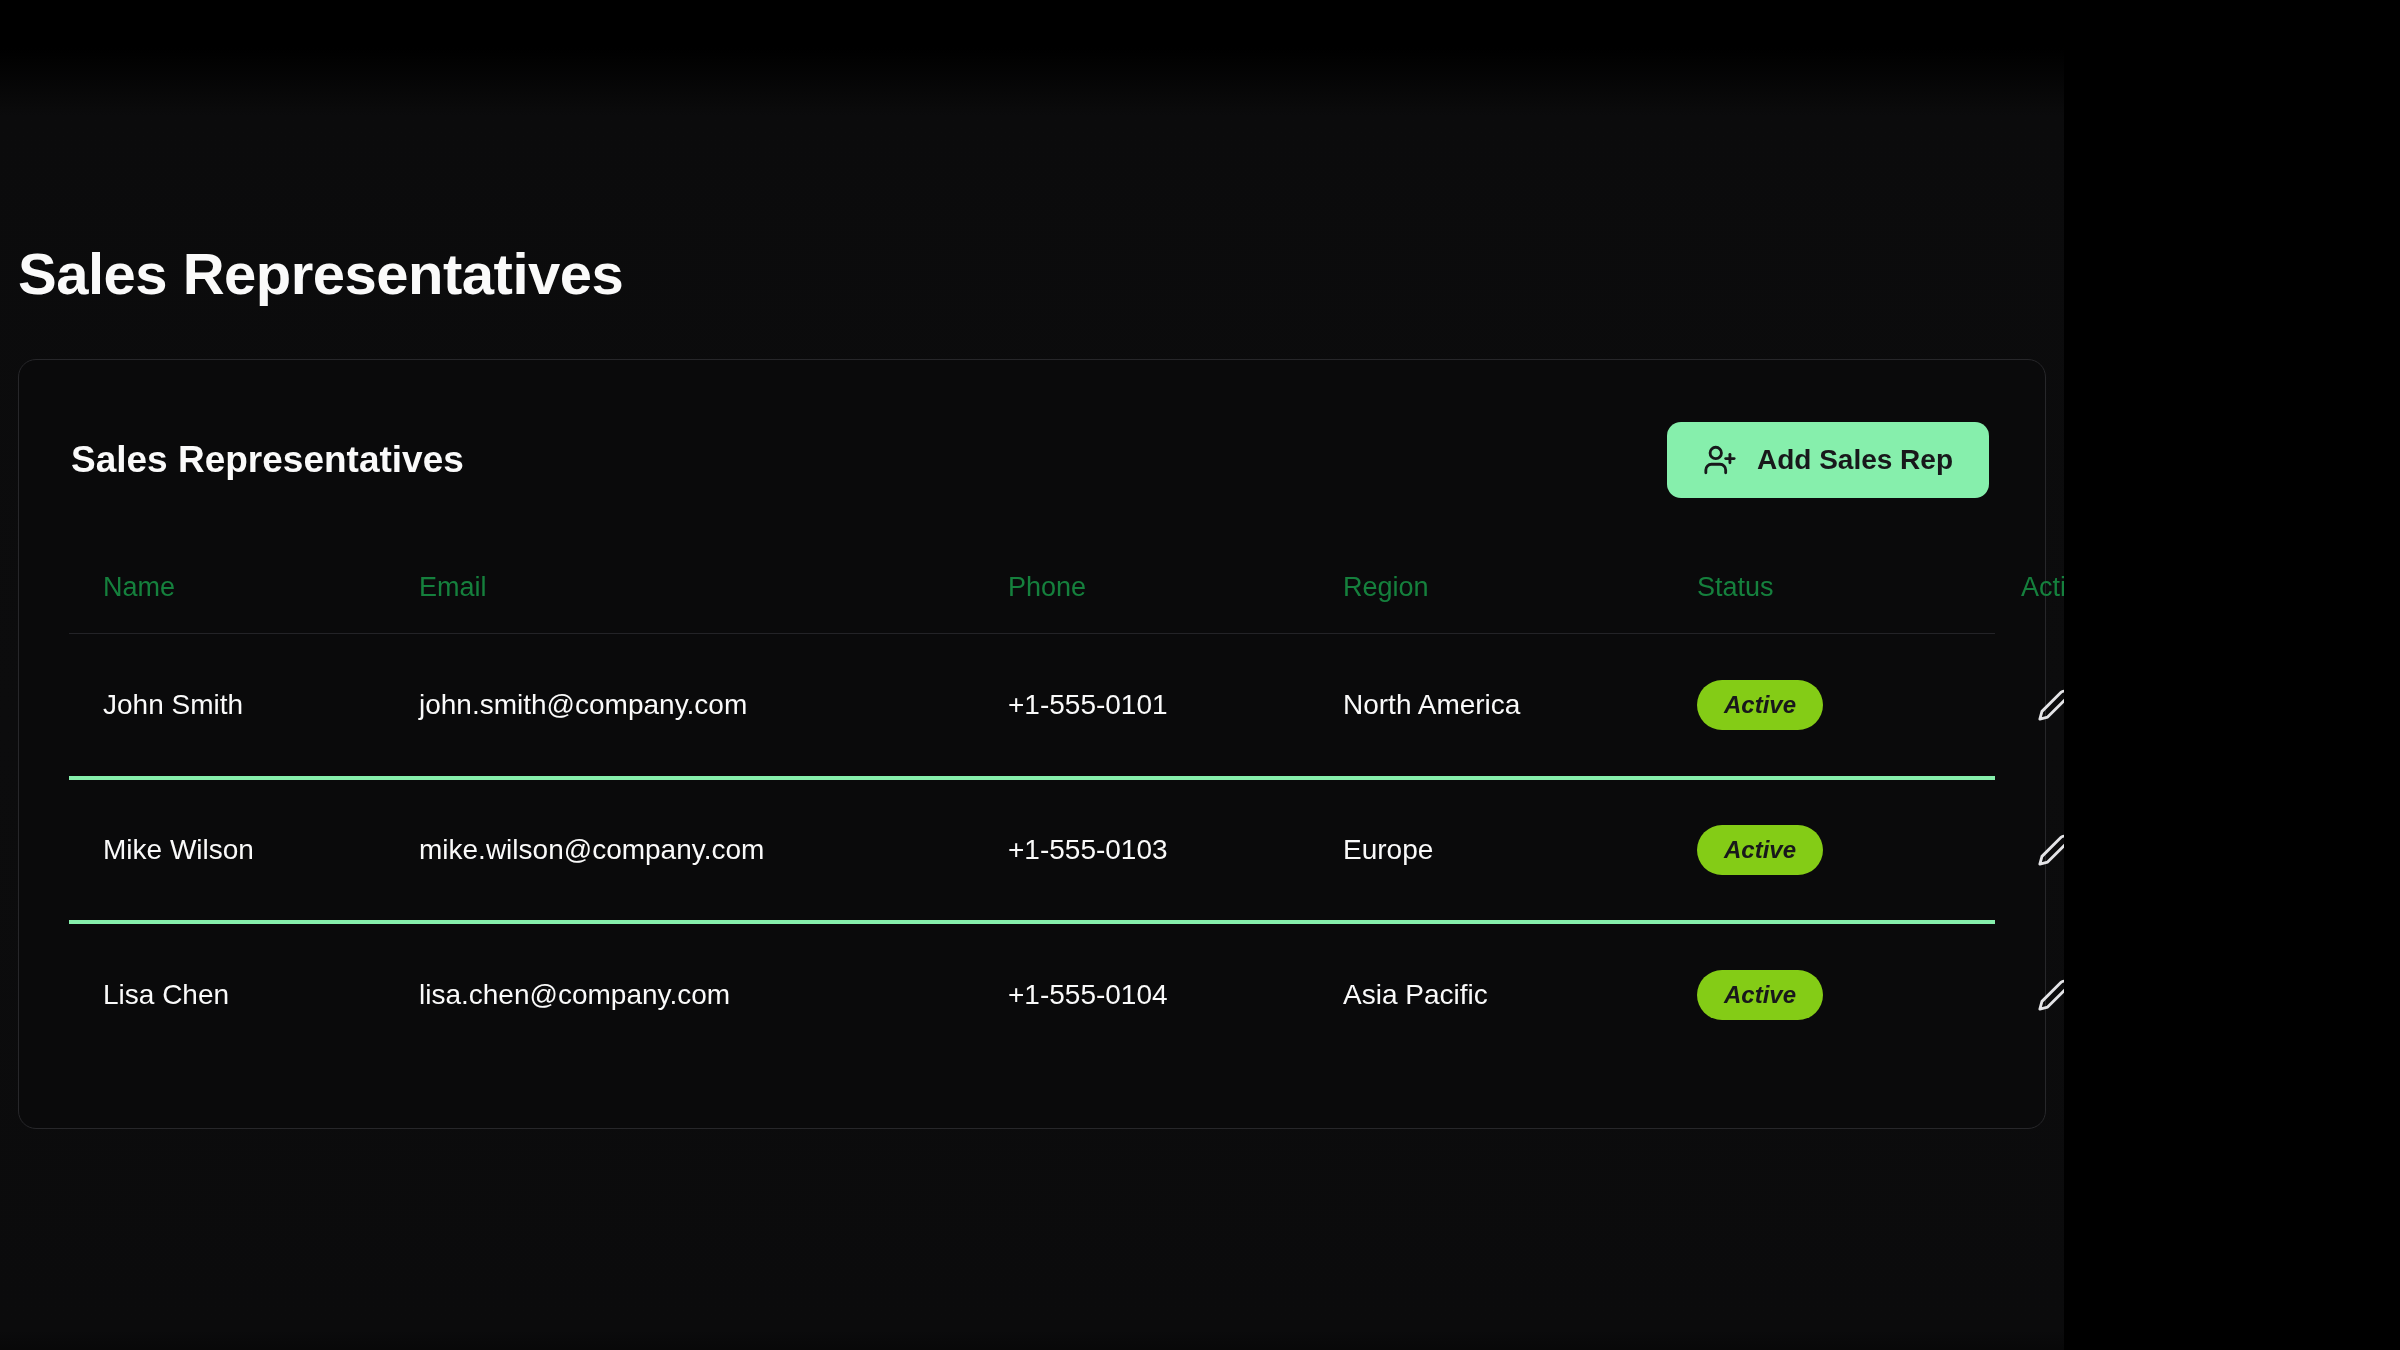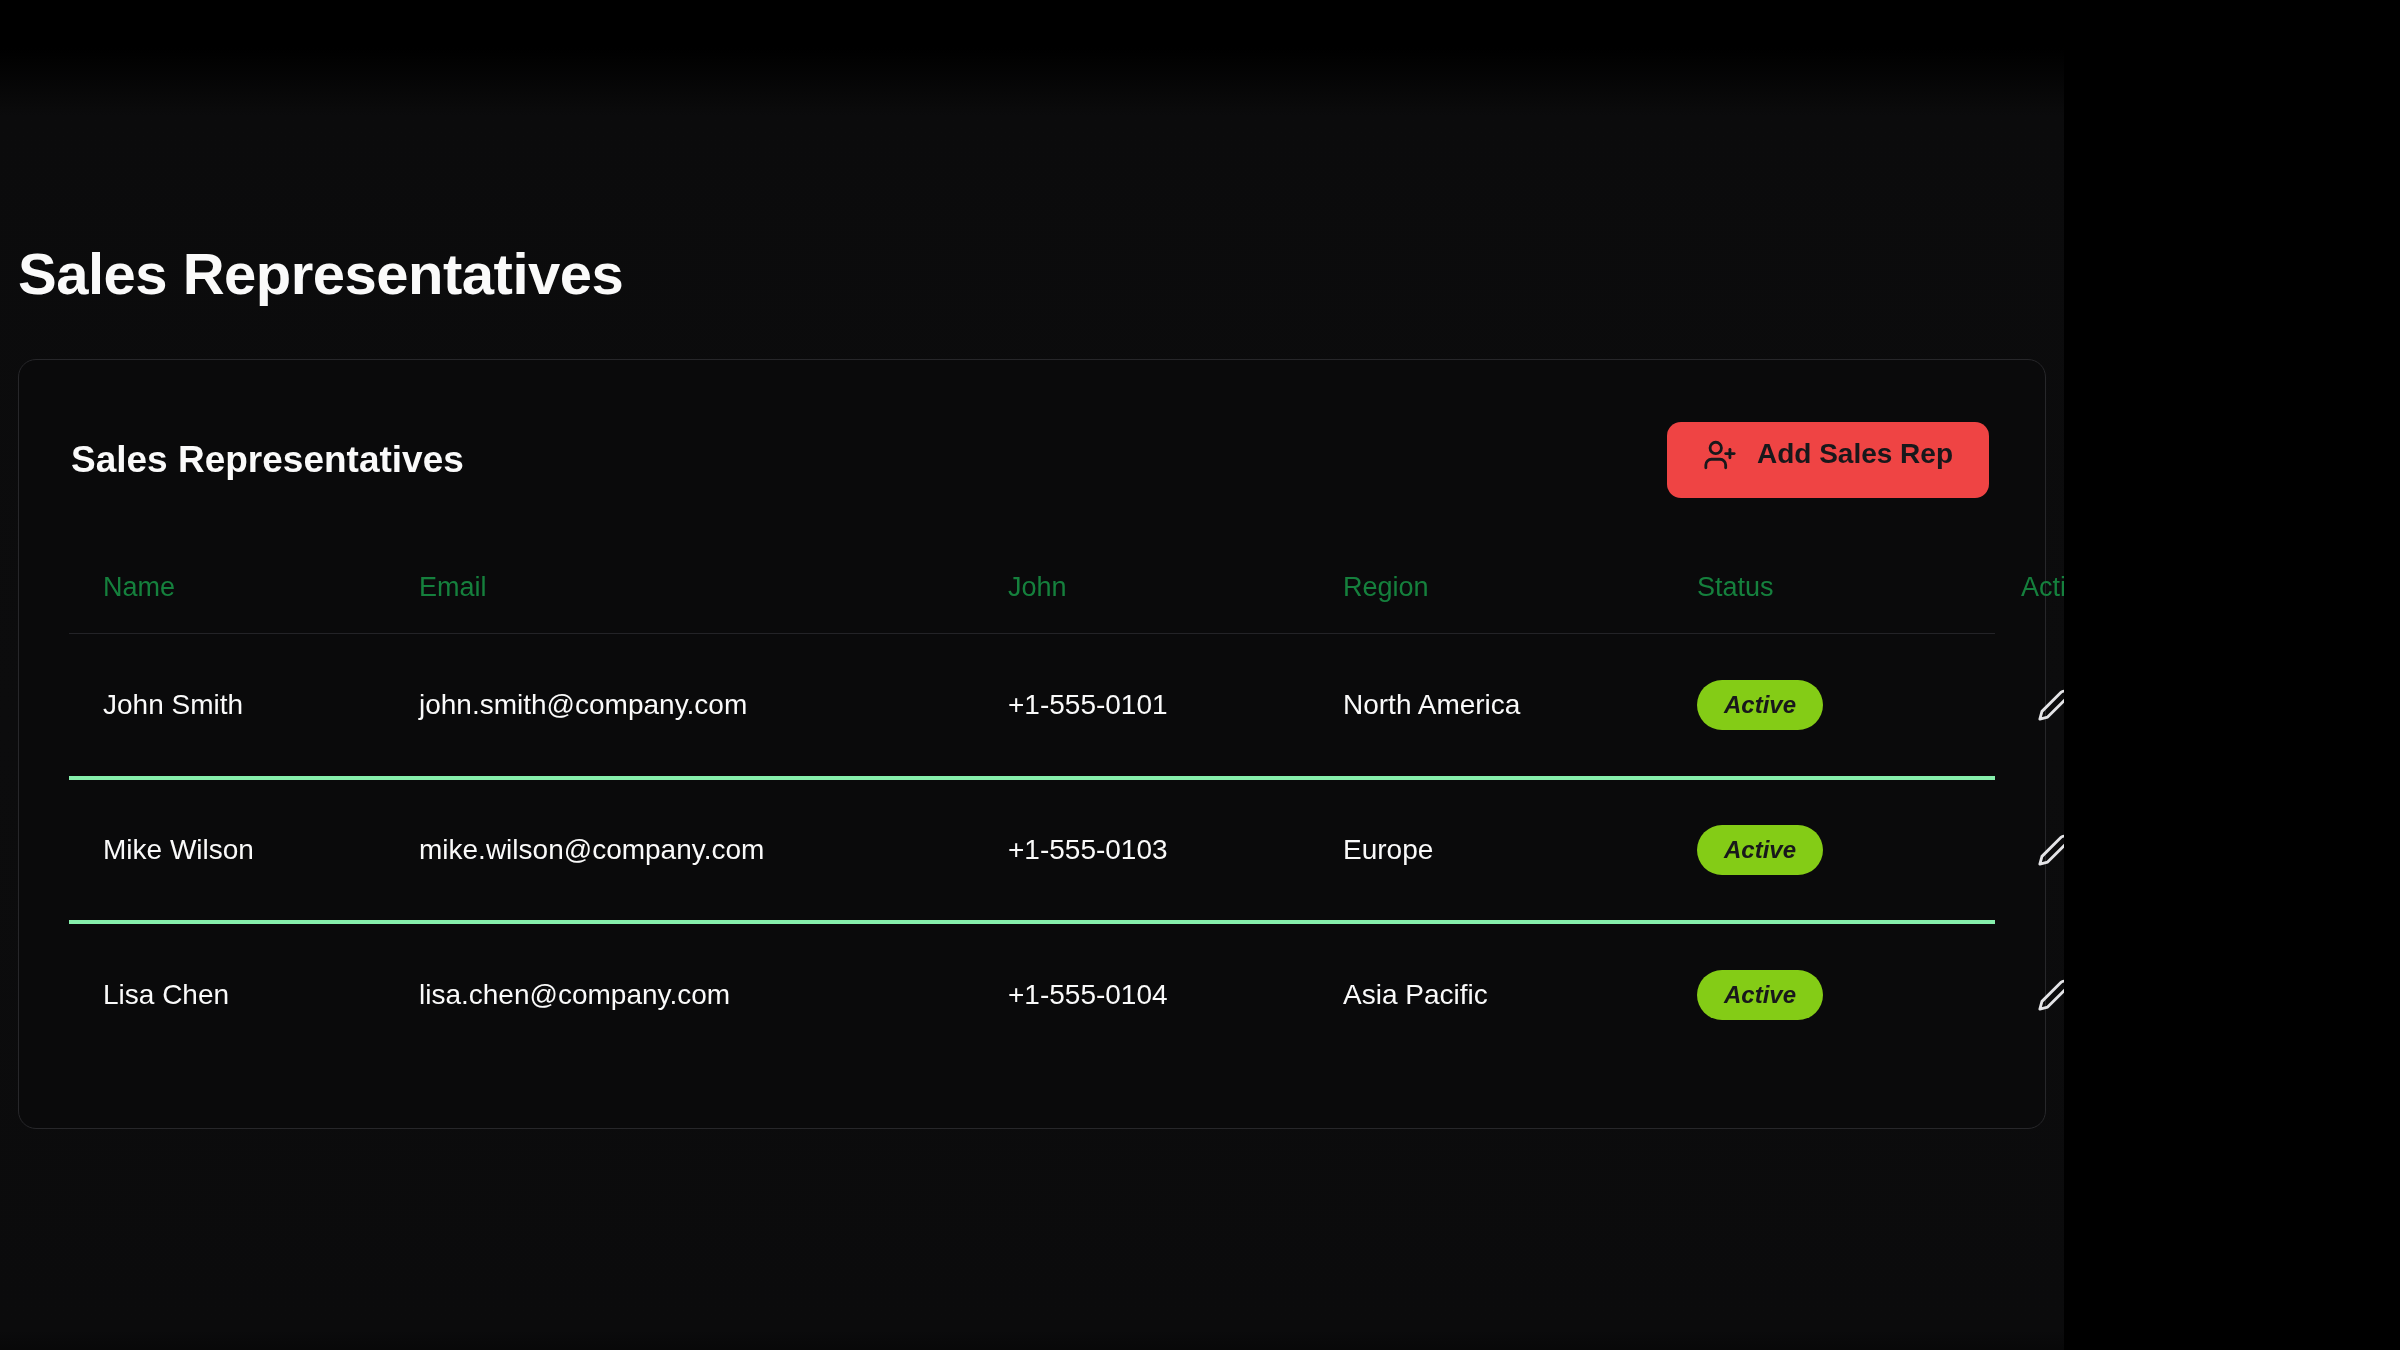--- a/index.html
+++ b/index.html
@@ -45,25 +45,25 @@
     justify-content: space-between;
     padding: 62px 56px 0 52px;
   }
   .card-title {
     font-size: 37px;
     font-weight: 700;
     color: #fafafa;
   }
   .add-btn {
     display: inline-flex;
-    align-items: flex-start;
+    align-items: center;
     gap: 20px;
     height: 76px;
-    padding: 16px 36px;
-    background: #ef4444;
+    padding: 0 36px;
+    background: #86efac;
     color: #18181b;
     border: none;
     border-radius: 14px;
     font-family: "Liberation Sans", sans-serif;
     font-size: 28px;
     font-weight: 600;
     cursor: pointer;
   }
   .add-btn .icon { display: inline-flex; }
   .add-btn svg { width: 34px; height: 34px; }
@@ -167,21 +167,21 @@
             <col class="c-email">
             <col class="c-phone">
           <col class="c-region">
             <col class="c-status">
             <col class="c-actions">
         </colgroup>
         <thead>
           <tr>
             <th>Name</th>
             <th>Email</th>
-            <th>John</th>
+            <th>Phone</th>
             <th>Region</th>
             <th>Status</th>
             <th>Actions</th>
           </tr>
         </thead>
         <tbody>
 
           <tr>
             <td class="cell-name">John Smith</td>
             <td class="cell-email">john.smith@company.com</td>

